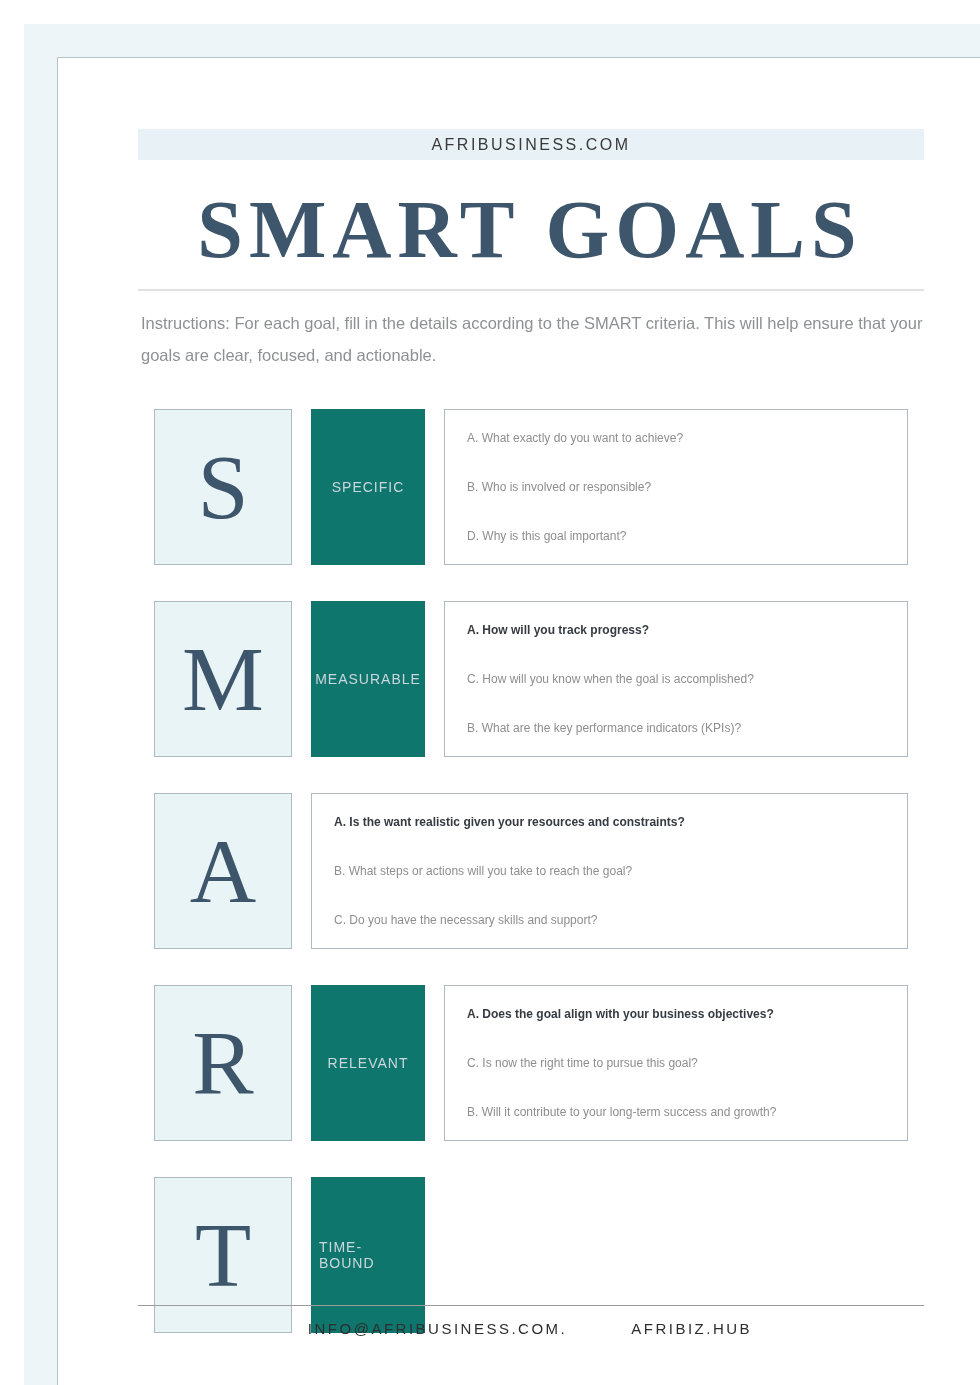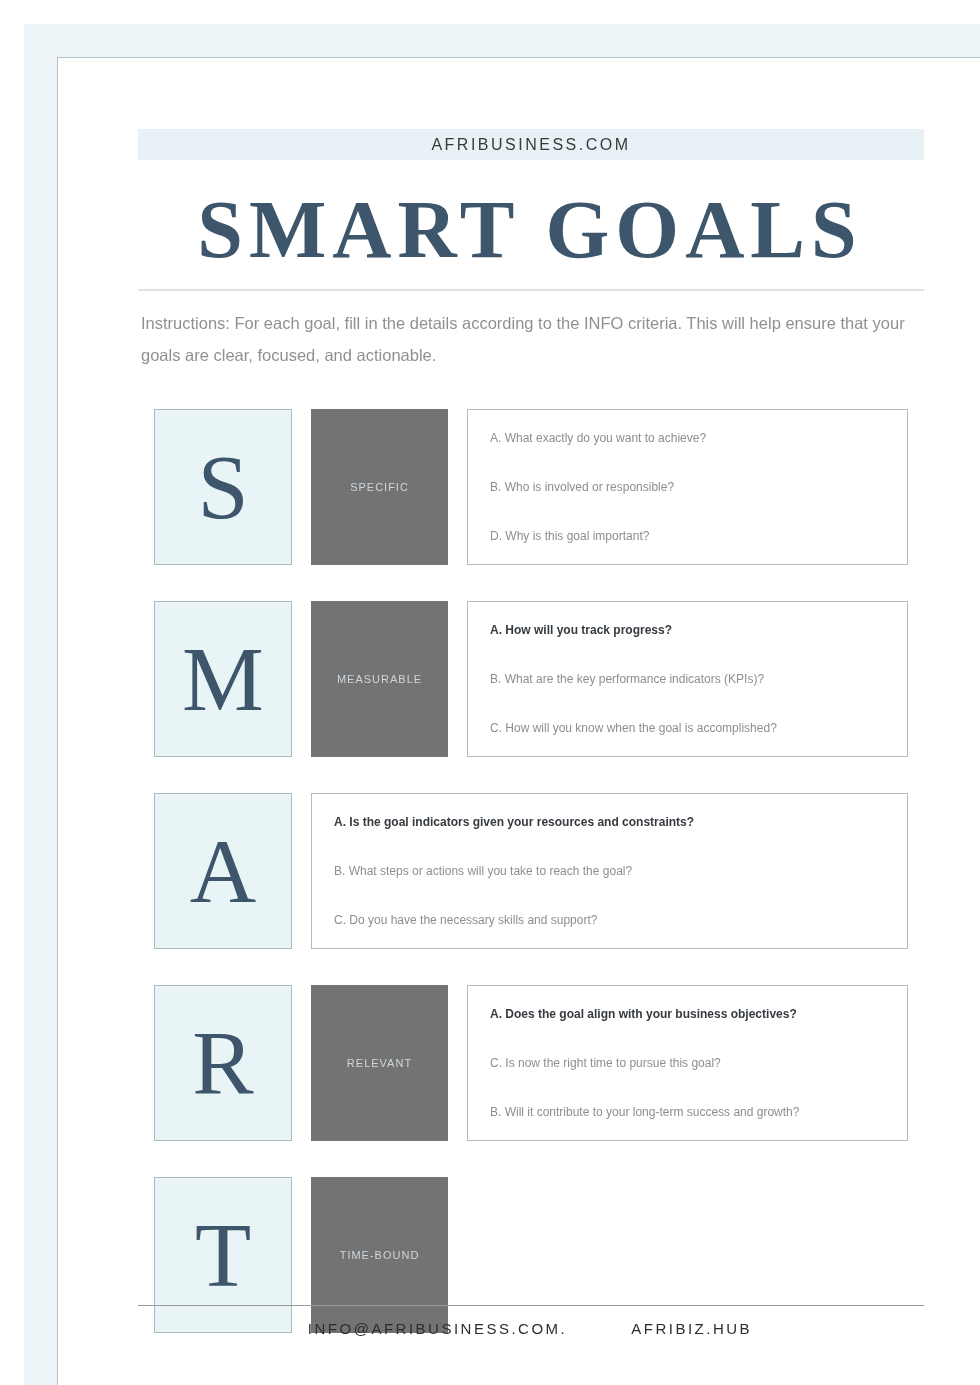--- a/index.html
+++ b/index.html
@@ -71,24 +71,24 @@
   .letter-cell {
     width: 138px;
     background: #e9f4f6;
     border: 1px solid #b0bac2;
     display: flex; align-items: center; justify-content: center;
     font-family: "Liberation Serif", serif;
     font-size: 92px;
     color: #3e566b;
   }
   .label-cell {
-    width: 137px;
-    background: #737373;
+    width: 114px;
+    background: #0f766e;
     display: flex; align-items: center; justify-content: center;
-    font-size: 11px;
+    font-size: 14px;
     letter-spacing: 1px;
     color: #ccd6dd;
   }
   .questions-cell {
     flex: 1;
     background: #ffffff;
     border: 1px solid #b0bac2;
     display: flex;
     flex-direction: column;
     justify-content: center;
@@ -127,21 +127,21 @@
   <div class="page">
 
     <div class="banner">
       <span>AFRIBUSINESS.COM</span>
     </div>
 
     <div class="title">SMART GOALS</div>
 
     <div class="title-divider"></div>
 
-    <p class="instructions">Instructions: For each goal, fill in the details according to the INFO criteria. This will help ensure that your goals are clear, focused, and actionable.</p>
+    <p class="instructions">Instructions: For each goal, fill in the details according to the SMART criteria. This will help ensure that your goals are clear, focused, and actionable.</p>
 
     <div class="table">
 
       <div class="row">
         <div class="letter-cell">
           <span>S</span>
         </div>
         <div class="label-cell">
           <span>SPECIFIC</span>
         </div>
@@ -154,31 +154,31 @@
 
       <div class="row">
         <div class="letter-cell">
           <span>M</span>
         </div>
         <div class="label-cell">
           <span>MEASURABLE</span>
         </div>
         <div class="questions-cell">
           <div class="q bold">A. How will you track progress?</div>
+          <div class="q">C. How will you know when the goal is accomplished?</div>
           <div class="q">B. What are the key performance indicators (KPIs)?</div>
-          <div class="q">C. How will you know when the goal is accomplished?</div>
         </div>
       </div>
 
       <div class="row">
         <div class="letter-cell">
           <span>A</span>
         </div>
         <div class="questions-cell">
-          <div class="q bold">A. Is the goal indicators given your resources and constraints?</div>
+          <div class="q bold">A. Is the want realistic given your resources and constraints?</div>
           <div class="q">B. What steps or actions will you take to reach the goal?</div>
           <div class="q">C. Do you have the necessary skills and support?</div>
         </div>
       </div>
 
       <div class="row">
         <div class="letter-cell">
           <span>R</span>
         </div>
         <div class="label-cell">

